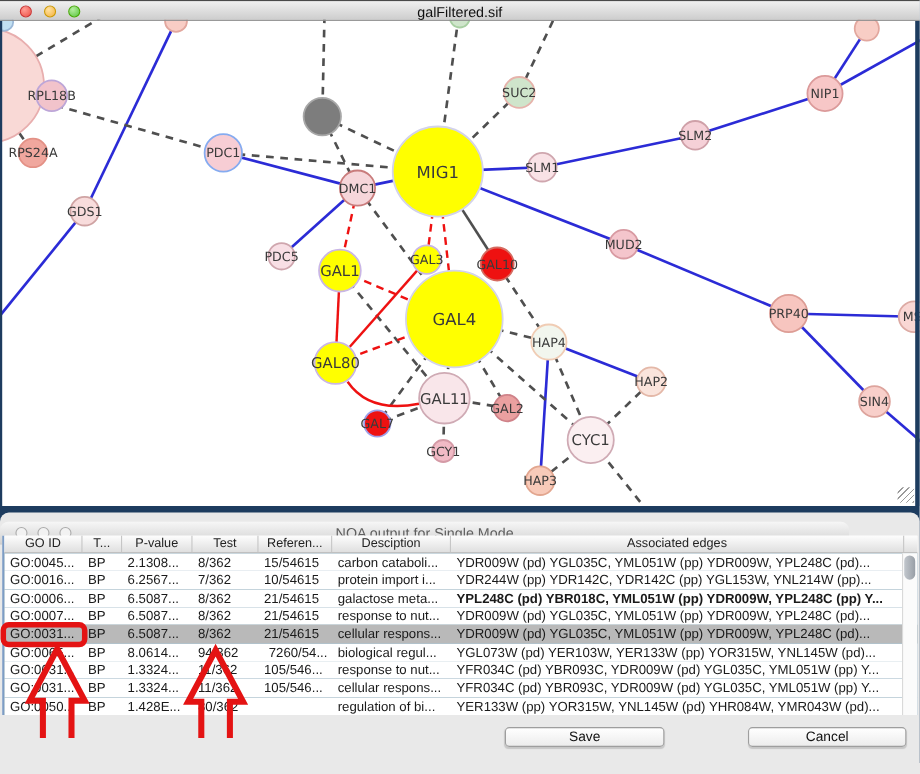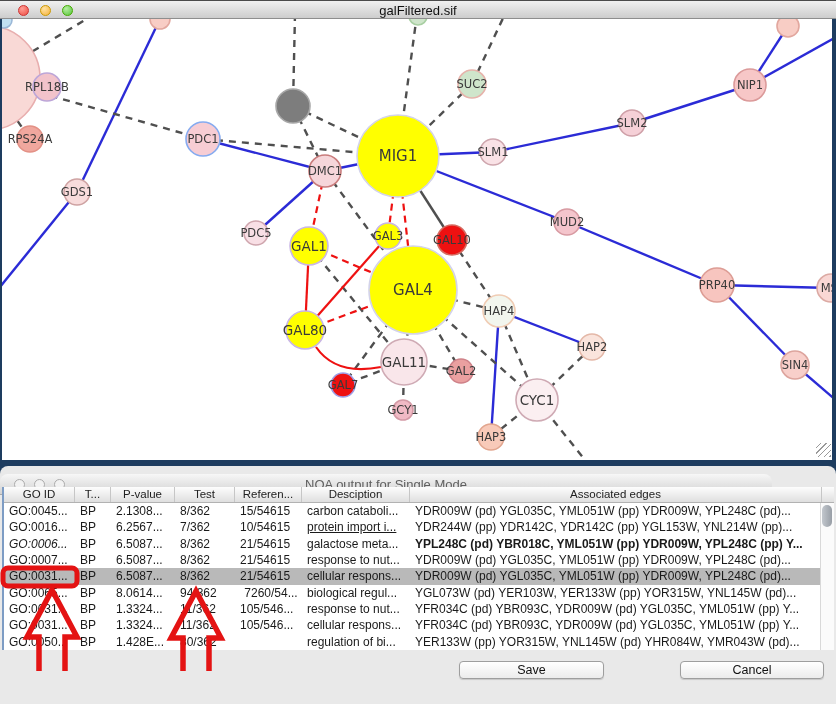--- a/index.html
+++ b/index.html
@@ -224,25 +224,25 @@
           <div class="td" style="width: 67px;">15/54615</div>
           <div class="td" style="width: 108px;">carbon cataboli...</div>
           <div class="td" style="width: 412px;">YDR009W (pd) YGL035C, YML051W (pp) YDR009W, YPL248C (pd)...</div>
         </div>
         <div class="tr">
           <div class="td" style="width: 71px;">GO:0016...</div>
           <div class="td" style="width: 36px;">BP</div>
           <div class="td" style="width: 64px;">6.2567...</div>
           <div class="td" style="width: 60px;">7/362</div>
           <div class="td" style="width: 67px;">10/54615</div>
-          <div class="td" style="width: 108px; text-decoration: underline;">protein import i...</div>
+          <div class="td" style="width: 108px;">protein import i...</div>
           <div class="td" style="width: 412px;">YDR244W (pp) YDR142C, YDR142C (pp) YGL153W, YNL214W (pp)...</div>
         </div>
         <div class="tr">
-          <div class="td" style="width: 71px; font-style: italic;">GO:0006...</div>
+          <div class="td" style="width: 71px;">GO:0006...</div>
           <div class="td" style="width: 36px;">BP</div>
           <div class="td" style="width: 64px;">6.5087...</div>
           <div class="td" style="width: 60px;">8/362</div>
           <div class="td" style="width: 67px;">21/54615</div>
           <div class="td" style="width: 108px;">galactose meta...</div>
           <div class="td" style="width: 412px; font-weight: bold;">YPL248C (pd) YBR018C, YML051W (pp) YDR009W, YPL248C (pp) Y...</div>
         </div>
         <div class="tr">
           <div class="td" style="width: 71px;">GO:0007...</div>
           <div class="td" style="width: 36px;">BP</div>

